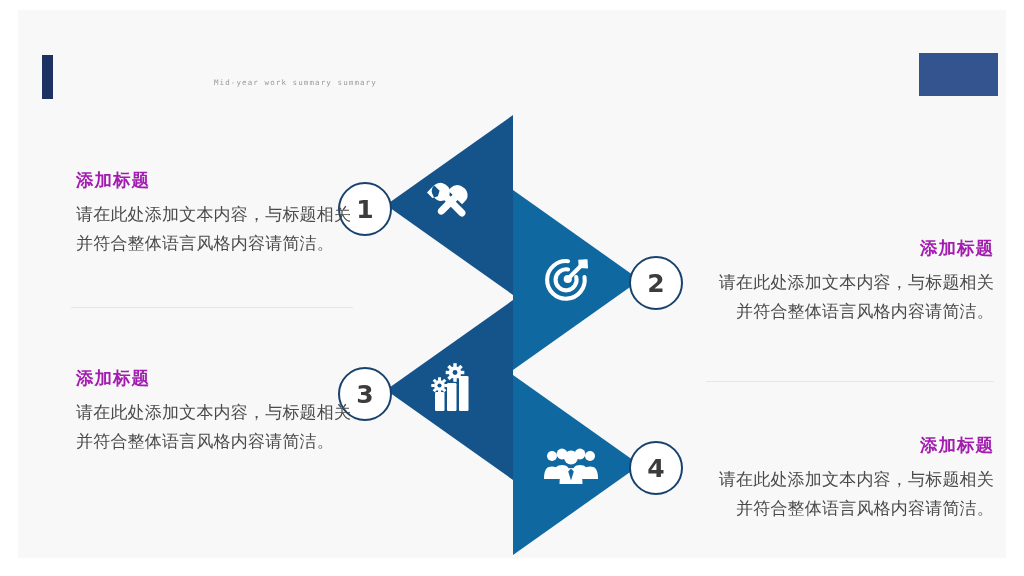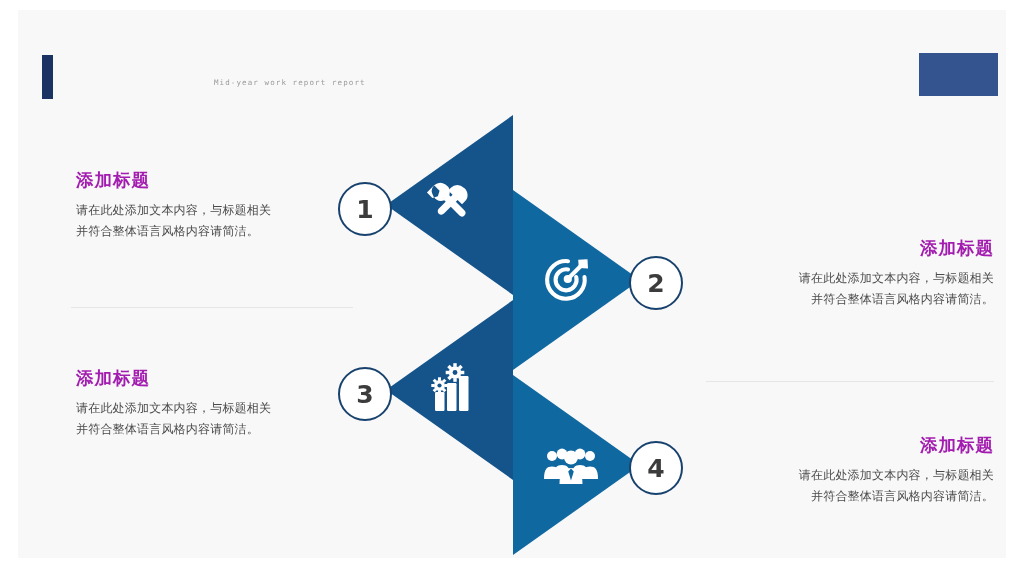--- a/index.html
+++ b/index.html
@@ -111,41 +111,41 @@
     font-family: "DejaVu Sans", "Liberation Sans", sans-serif;
     font-size: 17.5px;
     font-weight: bold;
     color: #a21caf;
     letter-spacing: 1px;
     margin: 0 0 9px 0;
     line-height: 1.2;
   }
   .txt-block .blk-line {
     font-family: "DejaVu Sans", "Liberation Sans", sans-serif;
-    font-size: 12px;
+    font-size: 17px;
     color: #4a4a4a;
     line-height: 1.72;
     letter-spacing: 0.2px;
     white-space: nowrap;
   }
   .txt-left  { text-align: left;  }
   .txt-right { text-align: right; }
 
   #block-1 { left: 58px;  top: 160px; width: 266px; }
   #block-2 { left: 700px; top: 228px; width: 276px; }
   #block-3 { left: 58px;  top: 358px; width: 266px; }
   #block-4 { left: 700px; top: 425px; width: 276px; }
 </style>
 </head>
 <body>
 
 <div id="slide">
 
   <div id="header-bar"></div>
-  <div id="page-subtitle">Mid-year work report report</div>
+  <div id="page-subtitle">Mid-year work summary summary</div>
   <div id="header-accent"></div>
 
   <div class="divider" id="divider-left"></div>
   <div class="divider" id="divider-right"></div>
 
   <svg id="chevrons" viewBox="0 0 988 548">
 
     <polygon points="495,105 495,285 368,195" fill="#15548a"></polygon>
 
     <polygon points="495,290 495,470 368,380" fill="#15548a"></polygon>

